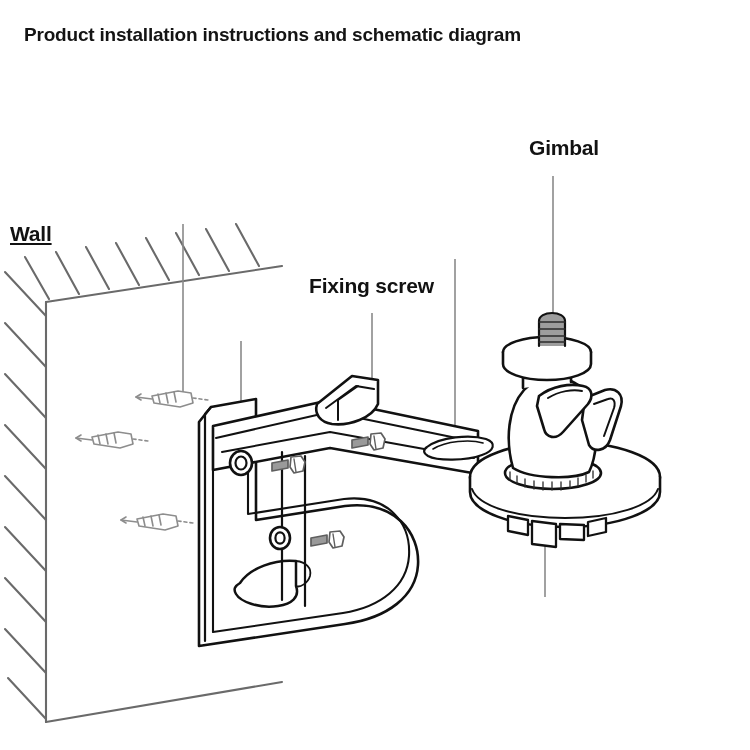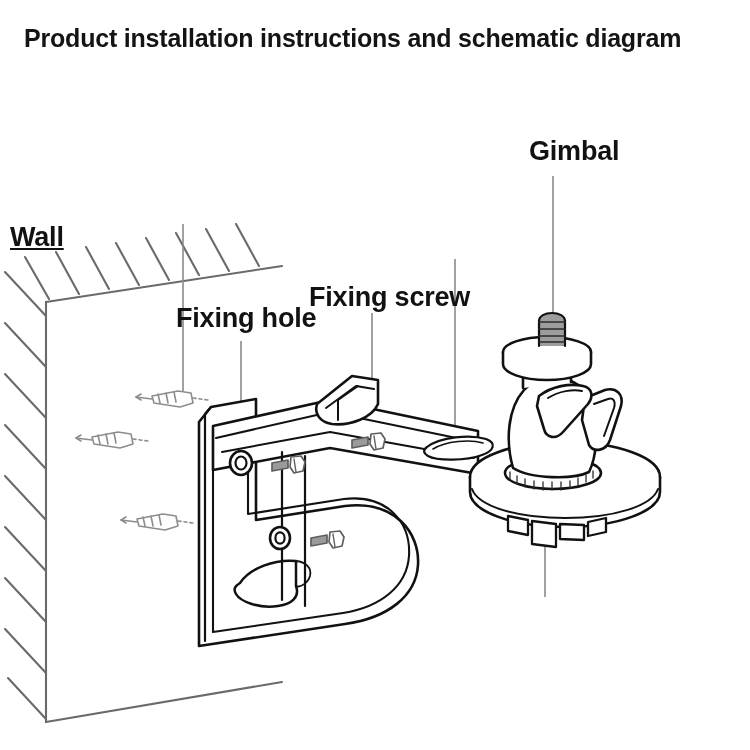--- a/index.html
+++ b/index.html
@@ -19,37 +19,37 @@
   #diagram-root {
     position: relative;
     width: 750px;
     height: 750px;
     background: #ffffff;
   }
   .page-title {
     position: absolute;
     left: 24px;
     top: 24px;
-    font-size: 25px;
+    font-size: 19px;
     font-weight: bold;
     letter-spacing: -0.2px;
     color: #141414;
     white-space: nowrap;
     font-stretch: condensed;
   }
   .svg-stage {
     position: absolute;
     left: 0;
     top: 0;
     width: 750px;
     height: 750px;
   }
   .callout {
     position: absolute;
-    font-size: 27px;
+    font-size: 21px;
     font-weight: bold;
     color: #121212;
     white-space: nowrap;
     letter-spacing: -0.2px;
   }
 </style>
 </head>
 <body>
 
 <div id="diagram-root">
@@ -292,18 +292,17 @@
     </g>
 
   </svg>
 
   <div class="callout" style="left:10px;  top:222px;text-decoration:underline;">Wall</div>
 
 
 
   <div class="callout" style="left:529px; top:136px;">Gimbal</div>
 
-  <div class="callout" style="left:309px; top:282px;">Fixing screw</div>
-
-  <div class="callout" style="left:176px; top:303px;">Fixing hole</div>
+  <div class="callout" style="left:309px; top:274px;">Fixing screw</div>
+
 
 
 </div>
 
 </body></html>

